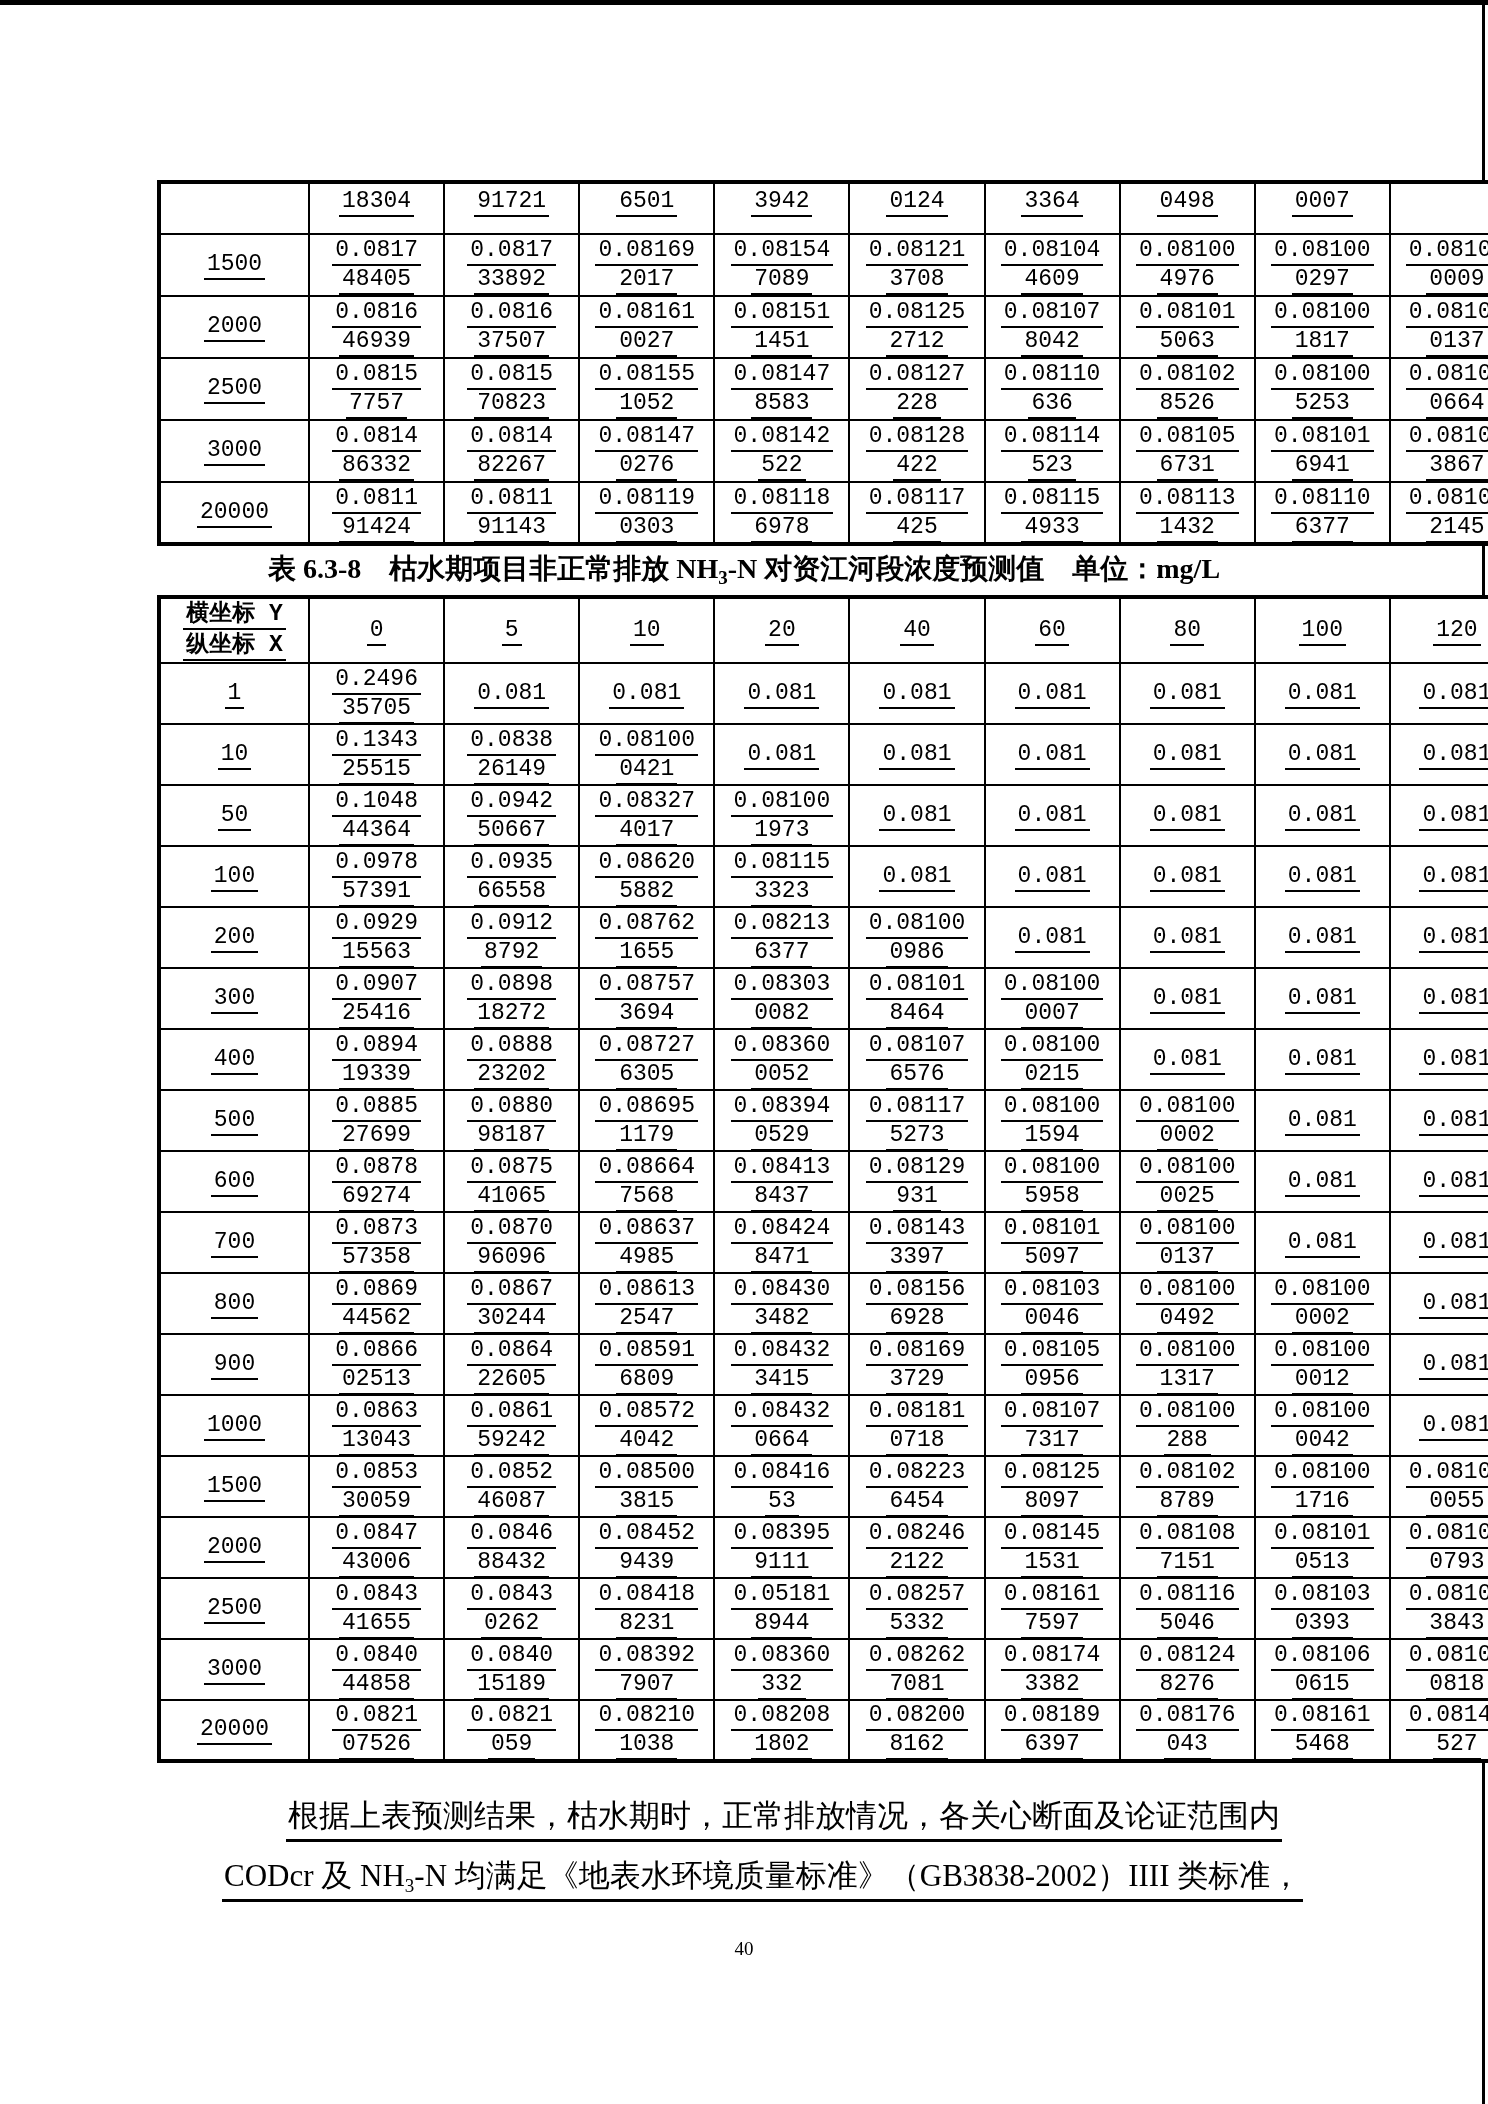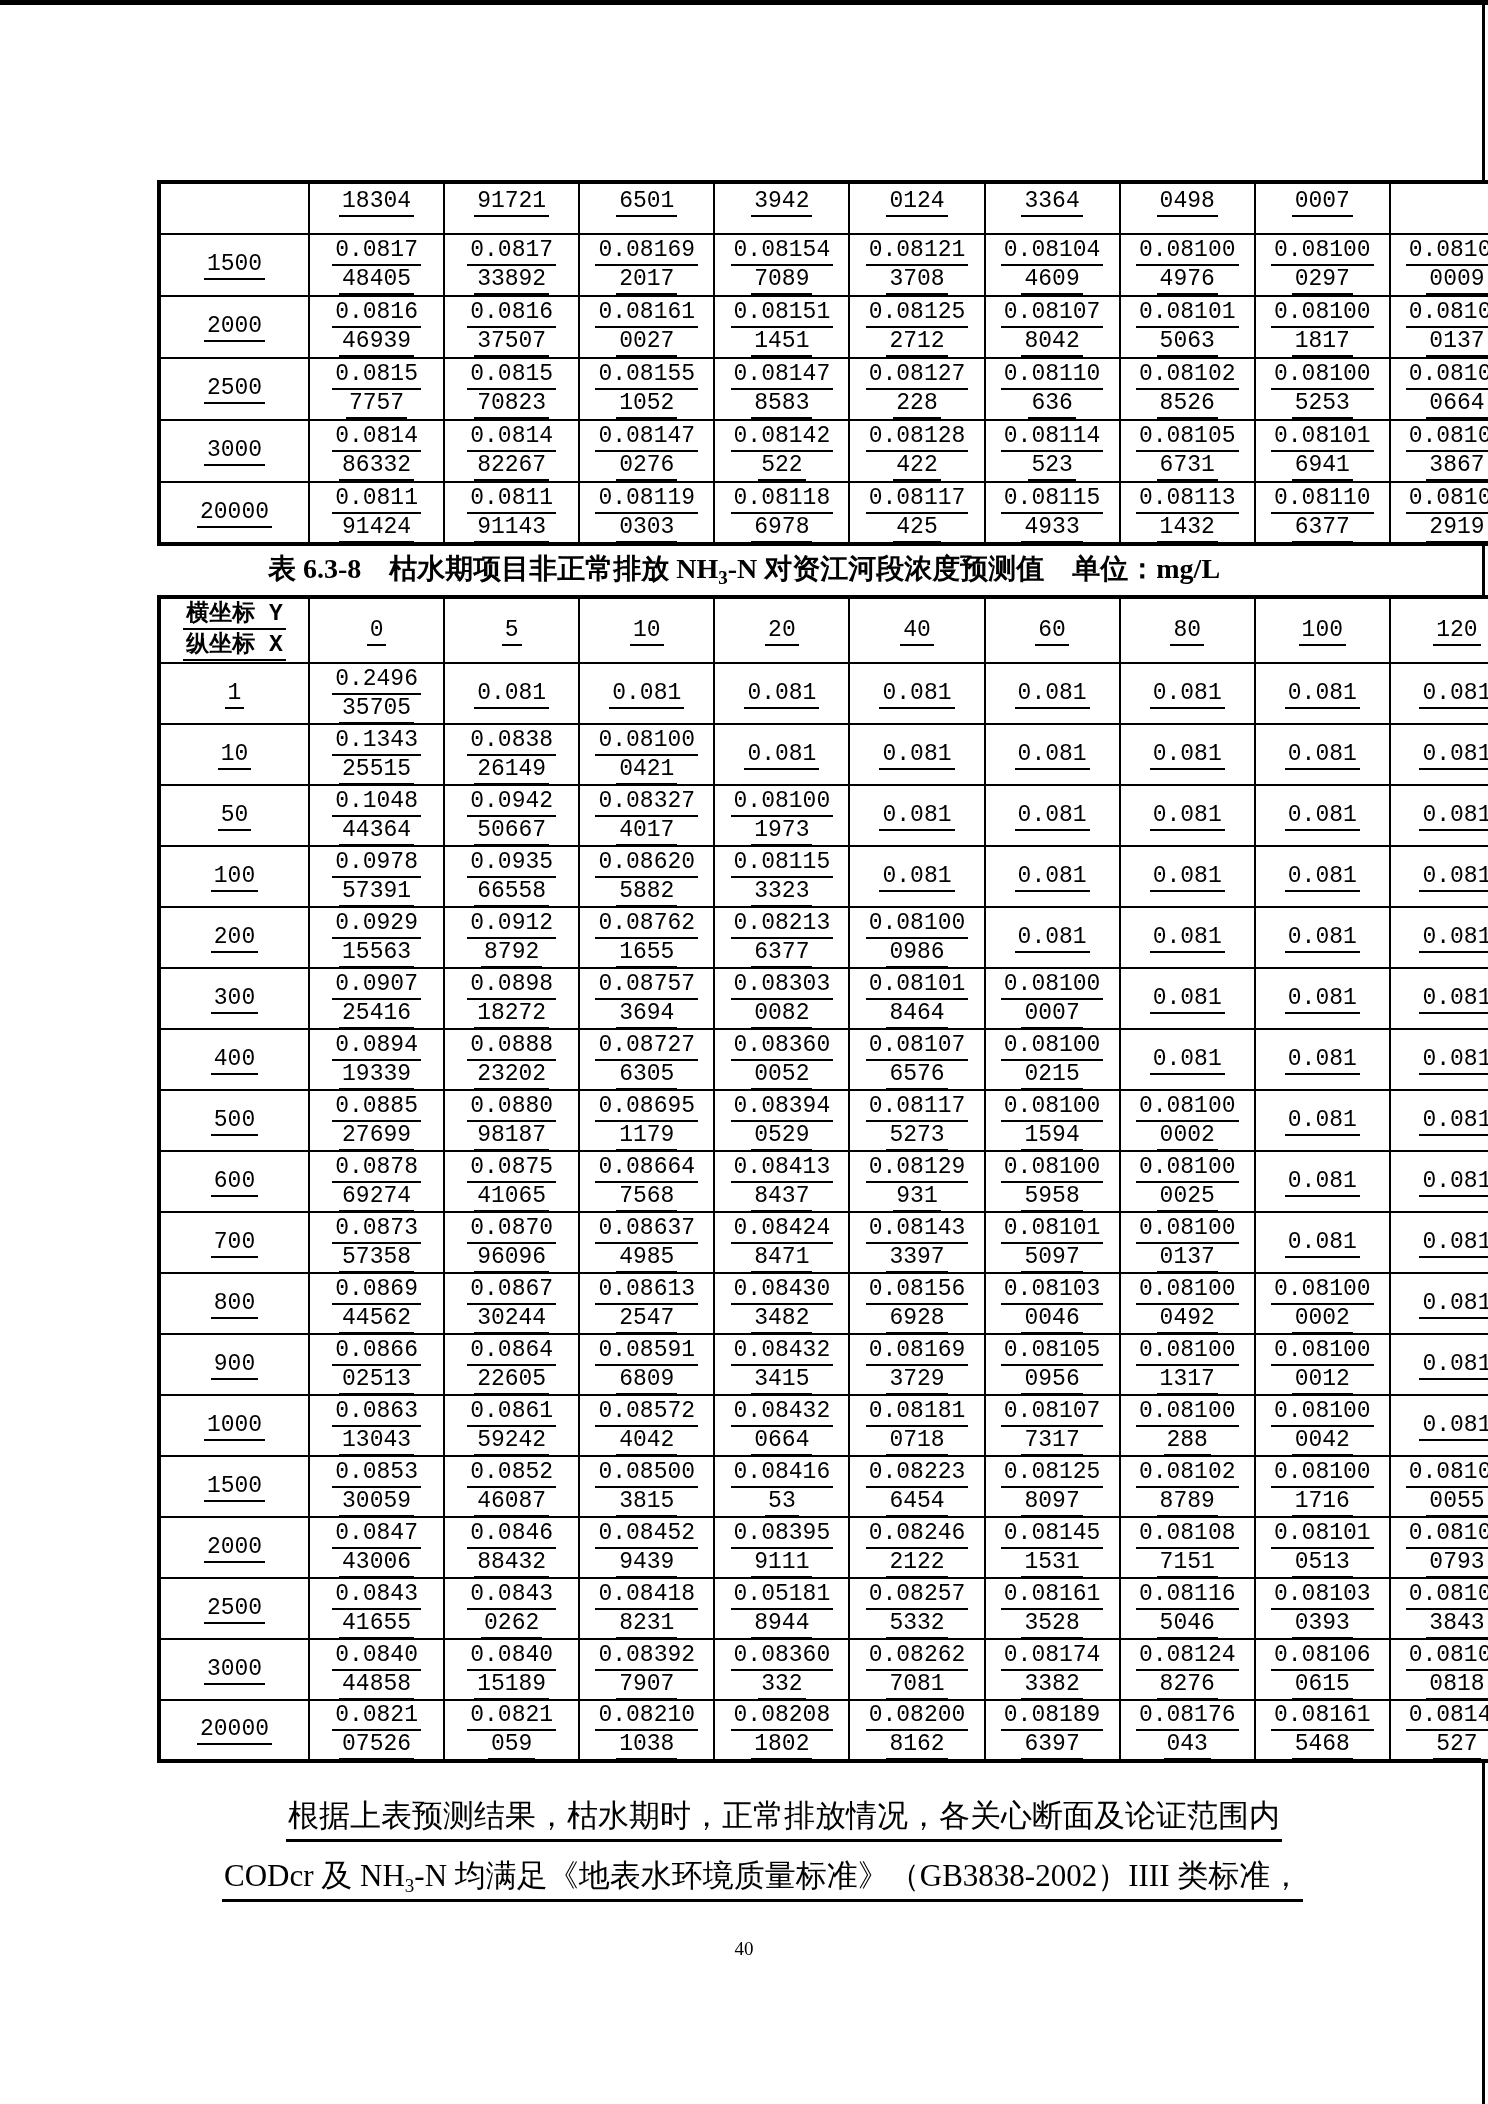--- a/index.html
+++ b/index.html
@@ -279,21 +279,21 @@
         <td>
           <div class="cell-line"><span class="u">0.08113</span></div>
           <div class="cell-line"><span class="u">1432</span></div>
         </td>
         <td>
           <div class="cell-line"><span class="u">0.08110</span></div>
           <div class="cell-line"><span class="u">6377</span></div>
         </td>
         <td>
           <div class="cell-line"><span class="u">0.08108</span></div>
-          <div class="cell-line"><span class="u">2919</span></div>
+          <div class="cell-line"><span class="u">2145</span></div>
         </td>
       </tr>
     </tbody>
 </table>
 
 <div class="title-line">
   <span class="u"><span>表 6.3-8　枯水期项目非正常排放 NH</span><sub class="small">3</sub><span>-N 对资江河段浓度预测值　单位：mg/L</span></span>
 </div>
 
 <table class="doc" id="table-main">
@@ -878,21 +878,21 @@
         <td>
           <div class="cell-line"><span class="u">0.05181</span></div>
           <div class="cell-line"><span class="u">8944</span></div>
         </td>
         <td>
           <div class="cell-line"><span class="u">0.08257</span></div>
           <div class="cell-line"><span class="u">5332</span></div>
         </td>
         <td>
           <div class="cell-line"><span class="u">0.08161</span></div>
-          <div class="cell-line"><span class="u">3528</span></div>
+          <div class="cell-line"><span class="u">7597</span></div>
         </td>
         <td>
           <div class="cell-line"><span class="u">0.08116</span></div>
           <div class="cell-line"><span class="u">5046</span></div>
         </td>
         <td>
           <div class="cell-line"><span class="u">0.08103</span></div>
           <div class="cell-line"><span class="u">0393</span></div>
         </td>
         <td>

